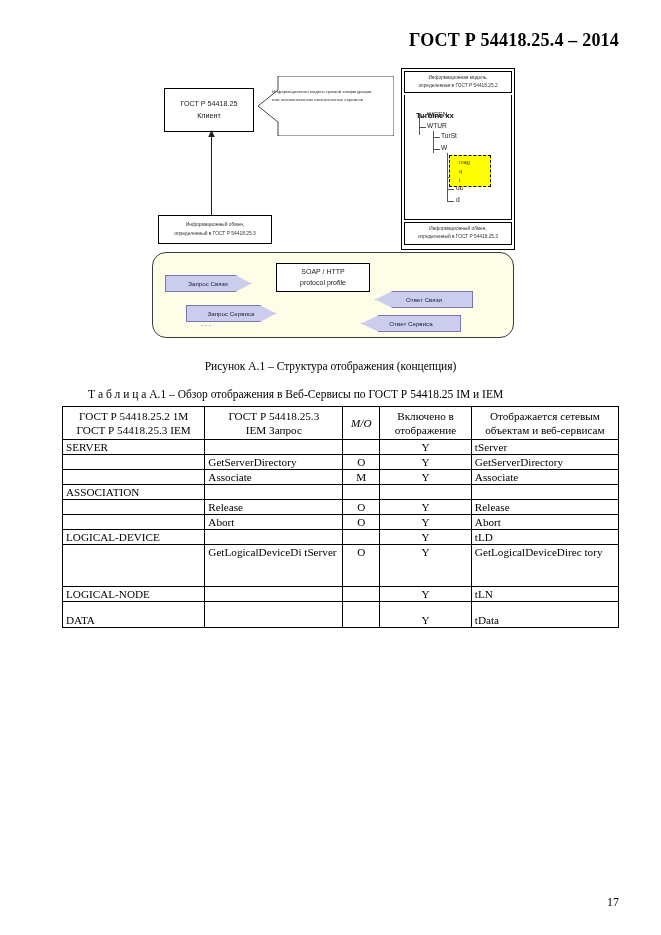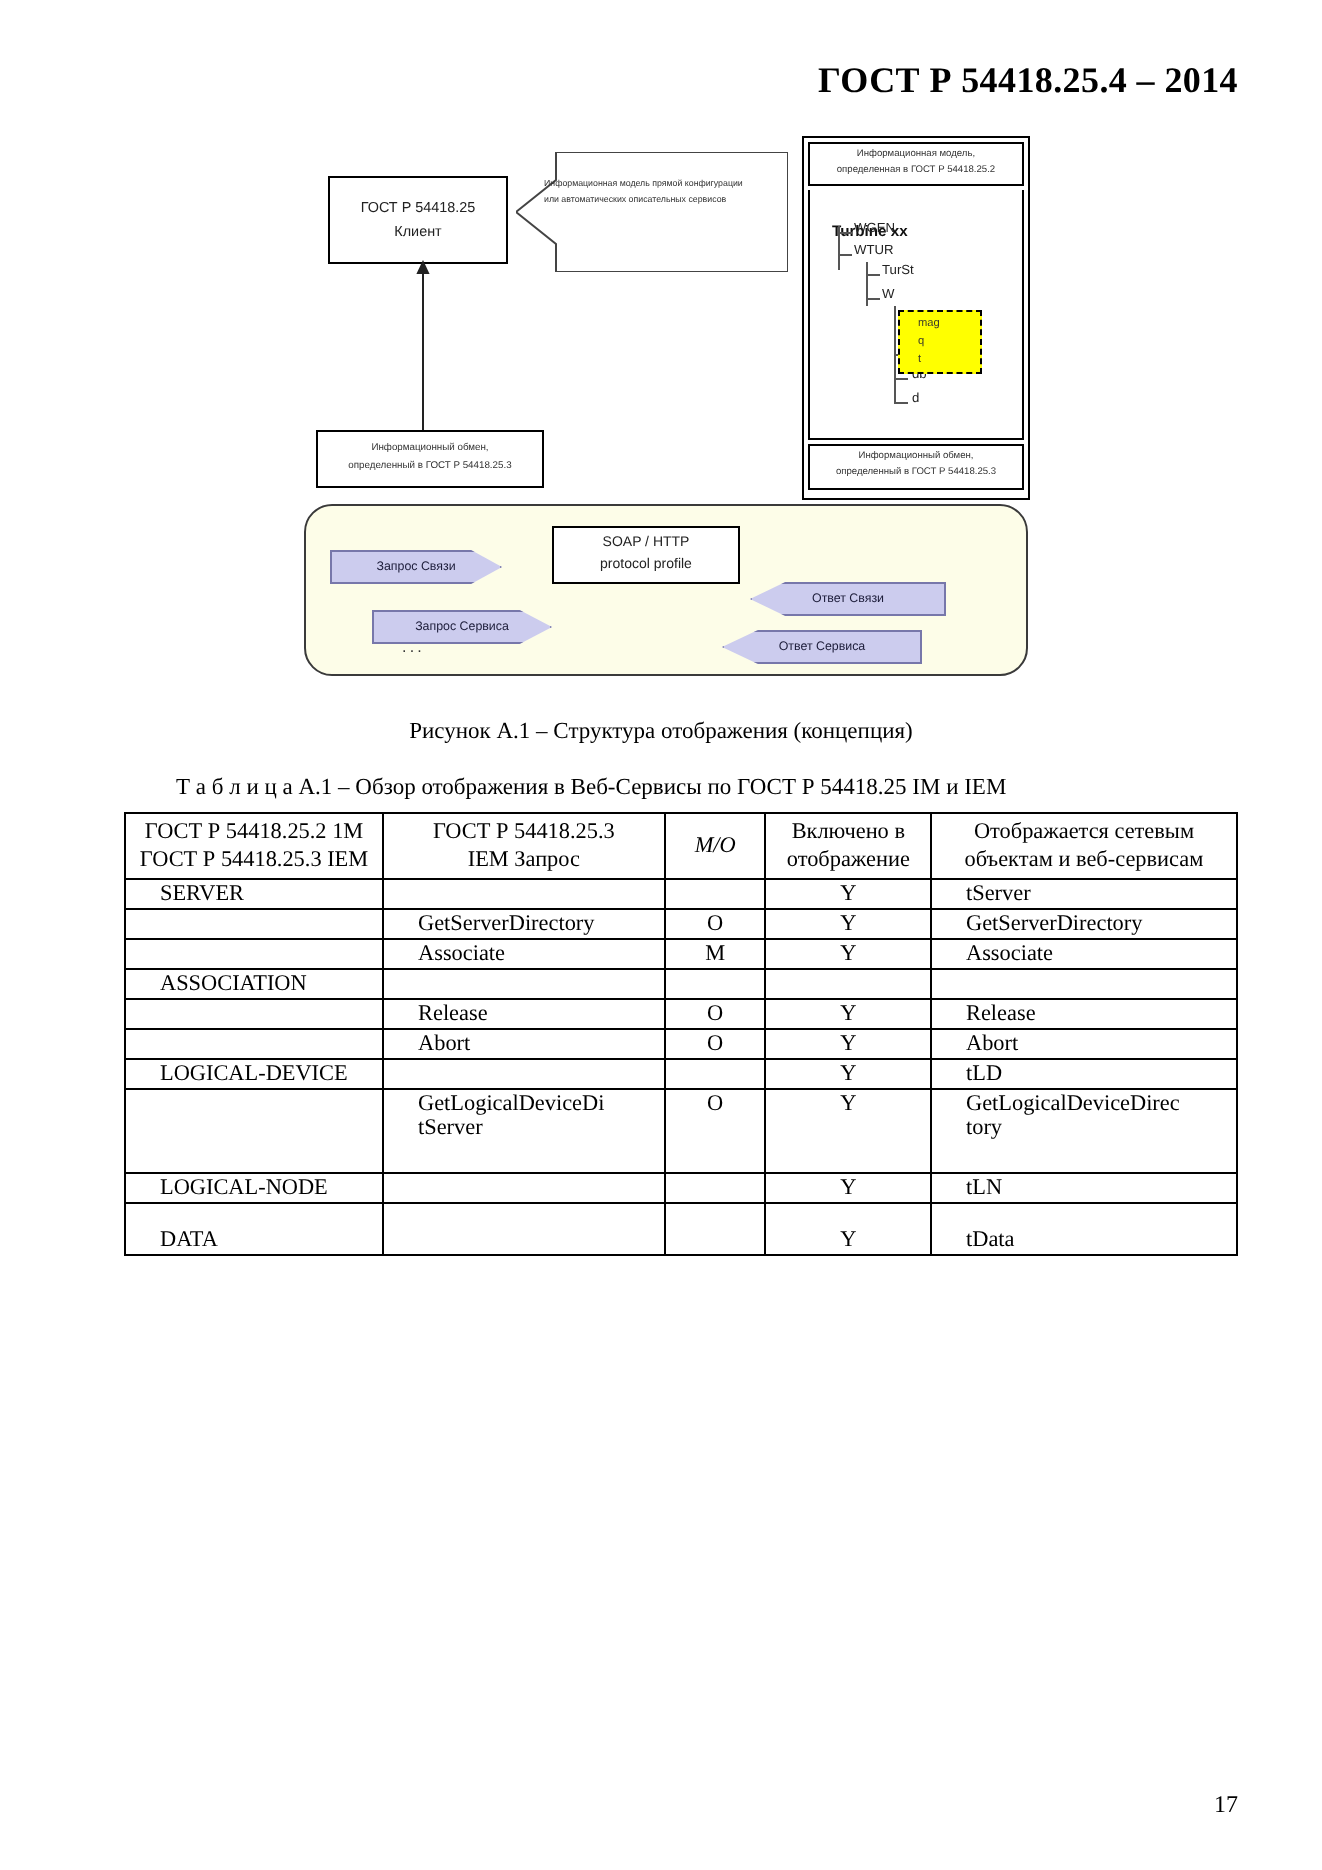--- a/index.html
+++ b/index.html
@@ -267,21 +267,21 @@
   table.main {
     position: absolute;
     left: 62px;
     top: 406px;
     width: 557px;
     border-collapse: collapse;
     font-size: 11.2px;
   }
   table.main td, table.main th {
     border: 1px solid #000;
-    padding: 1px 17px;
+    padding: 1px 3px;
     vertical-align: top;
     font-weight: normal;
   }
   table.main thead th {
     text-align: center;
     vertical-align: middle;
     line-height: 1.25;
     padding: 2px 3px;
   }
   .c-mo { width: 34px; text-align: center; }

